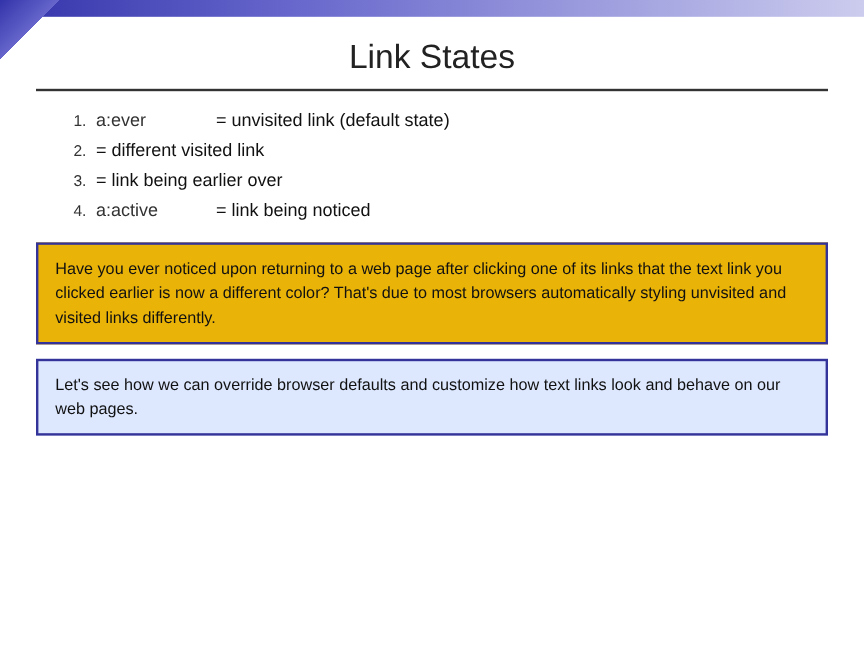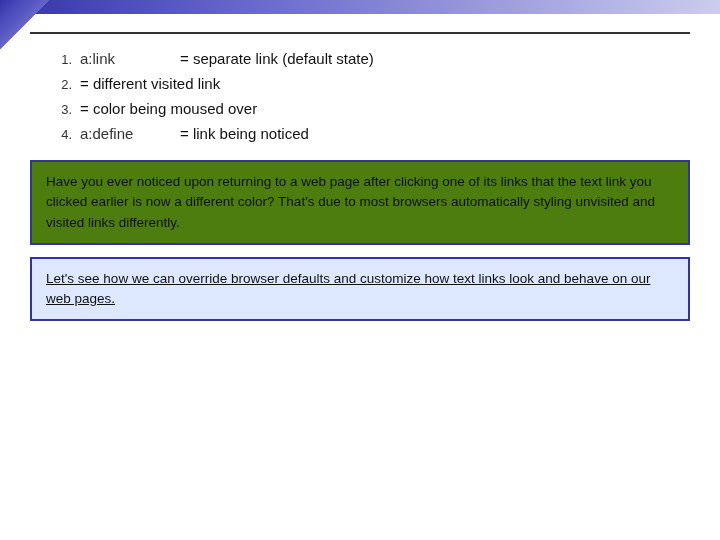--- a/index.html
+++ b/index.html
@@ -107,66 +107,66 @@
       font-family: Arial, sans-serif;
     }
 
     .list-definition {
       font-size: 15px;
       color: #111111;
     }
 
     .info-box {
       border: 2px solid #333399;
-      background: #4d7c0f;
+      background: #eab308;
       padding: 10px 14px;
       margin-bottom: 12px;
       font-size: 13.5px;
       color: #111111;
       line-height: 1.5;
     }
 
     .info-box-2 {
       border: 2px solid #333399;
       background: #dde8ff;
       padding: 10px 14px;
       font-size: 13.5px;
       color: #111111;
       line-height: 1.5;
-      text-decoration: underline;
     }
   </style>
 </head>
 <body>
 
 <div class="page-wrapper">
   <div class="top-bar"></div>
   <div class="corner-decoration"></div>
 
   <div class="content-area">
+    <h1 class="page-title">Link States</h1>
     <hr class="title-divider">
 
 
     <ul class="states-list">
       <li>
         <span class="list-number">1.</span>
-        <span class="list-term">a:link</span>
-        <span class="list-definition">= separate link (default state)</span>
+        <span class="list-term">a:ever</span>
+        <span class="list-definition">= unvisited link (default state)</span>
       </li>
       <li>
         <span class="list-number">2.</span>
         <span class="list-definition">= different visited link</span>
       </li>
       <li>
         <span class="list-number">3.</span>
-        <span class="list-definition">= color being moused over</span>
+        <span class="list-definition">= link being earlier over</span>
       </li>
       <li>
         <span class="list-number">4.</span>
-        <span class="list-term">a:define</span>
+        <span class="list-term">a:active</span>
         <span class="list-definition">= link being noticed</span>
       </li>
     </ul>
 
     <div class="info-box">
       <span>Have you ever noticed upon returning to a web page after clicking one of its links that the text link you clicked earlier is now a different color?  That's due to most browsers automatically styling unvisited and visited links differently.</span>
     </div>
 
     <div class="info-box-2">
       <span>Let's see how we can override browser defaults and customize how text links look and behave on our web pages.</span>

